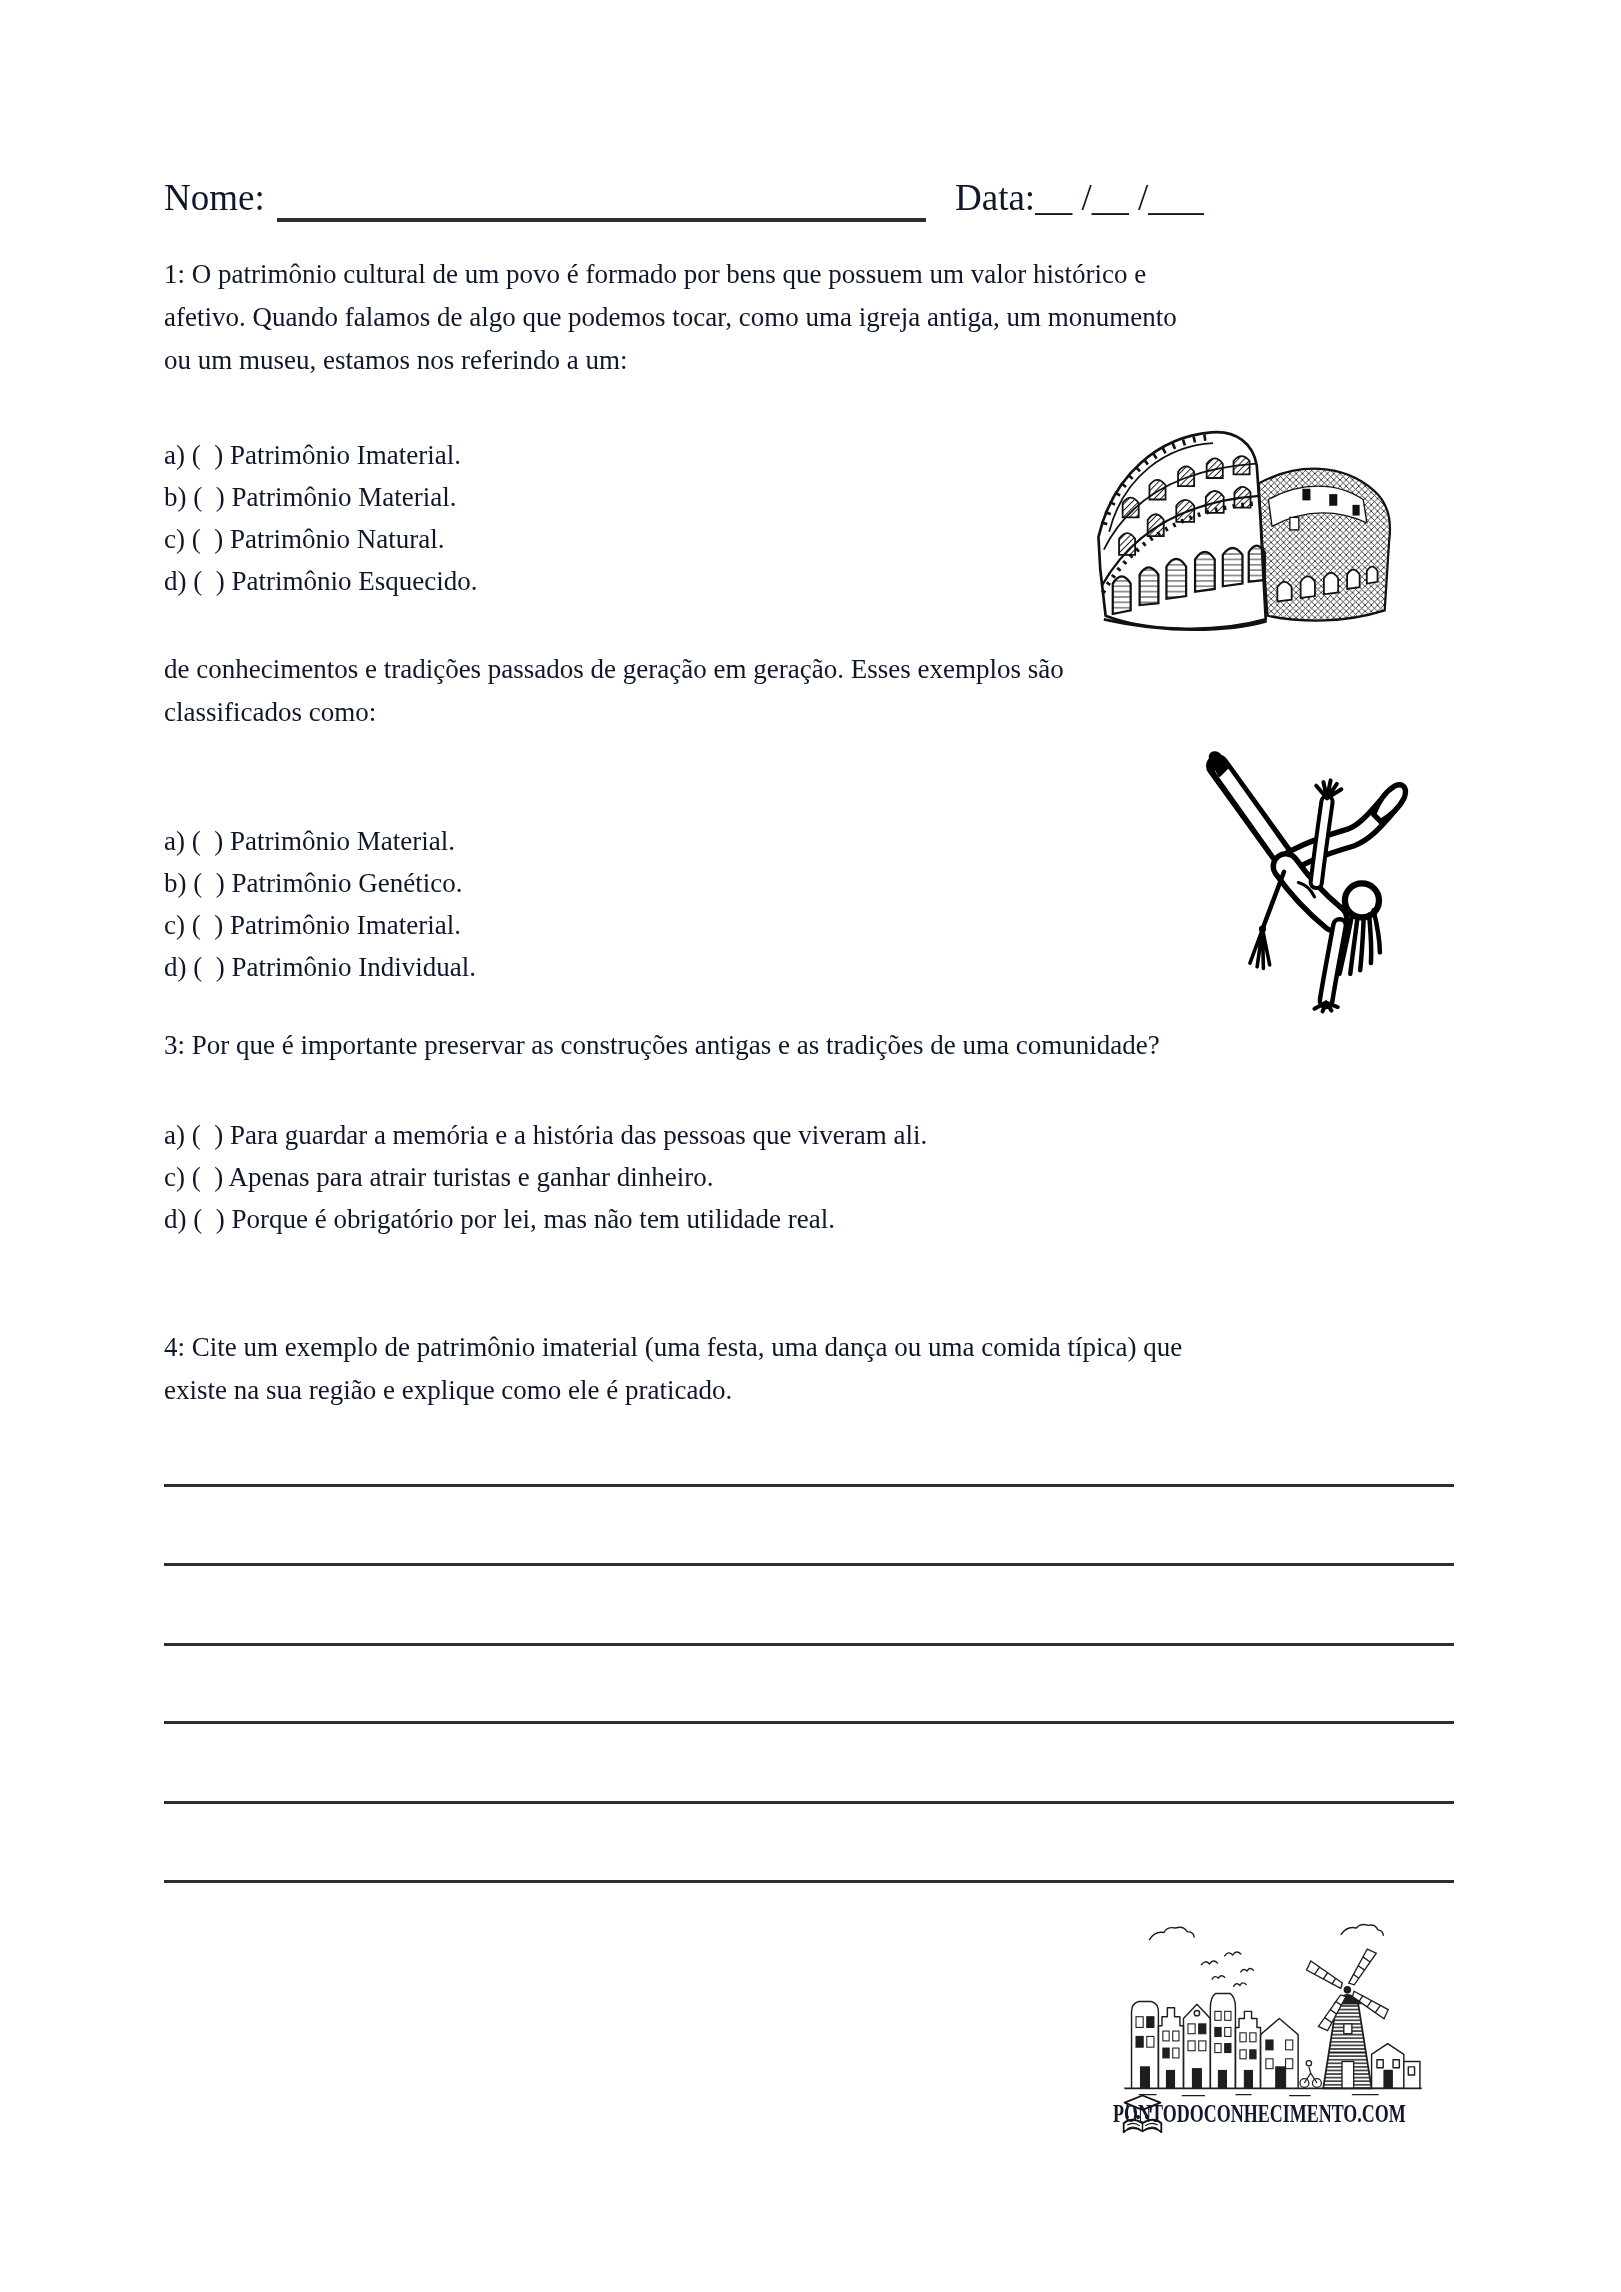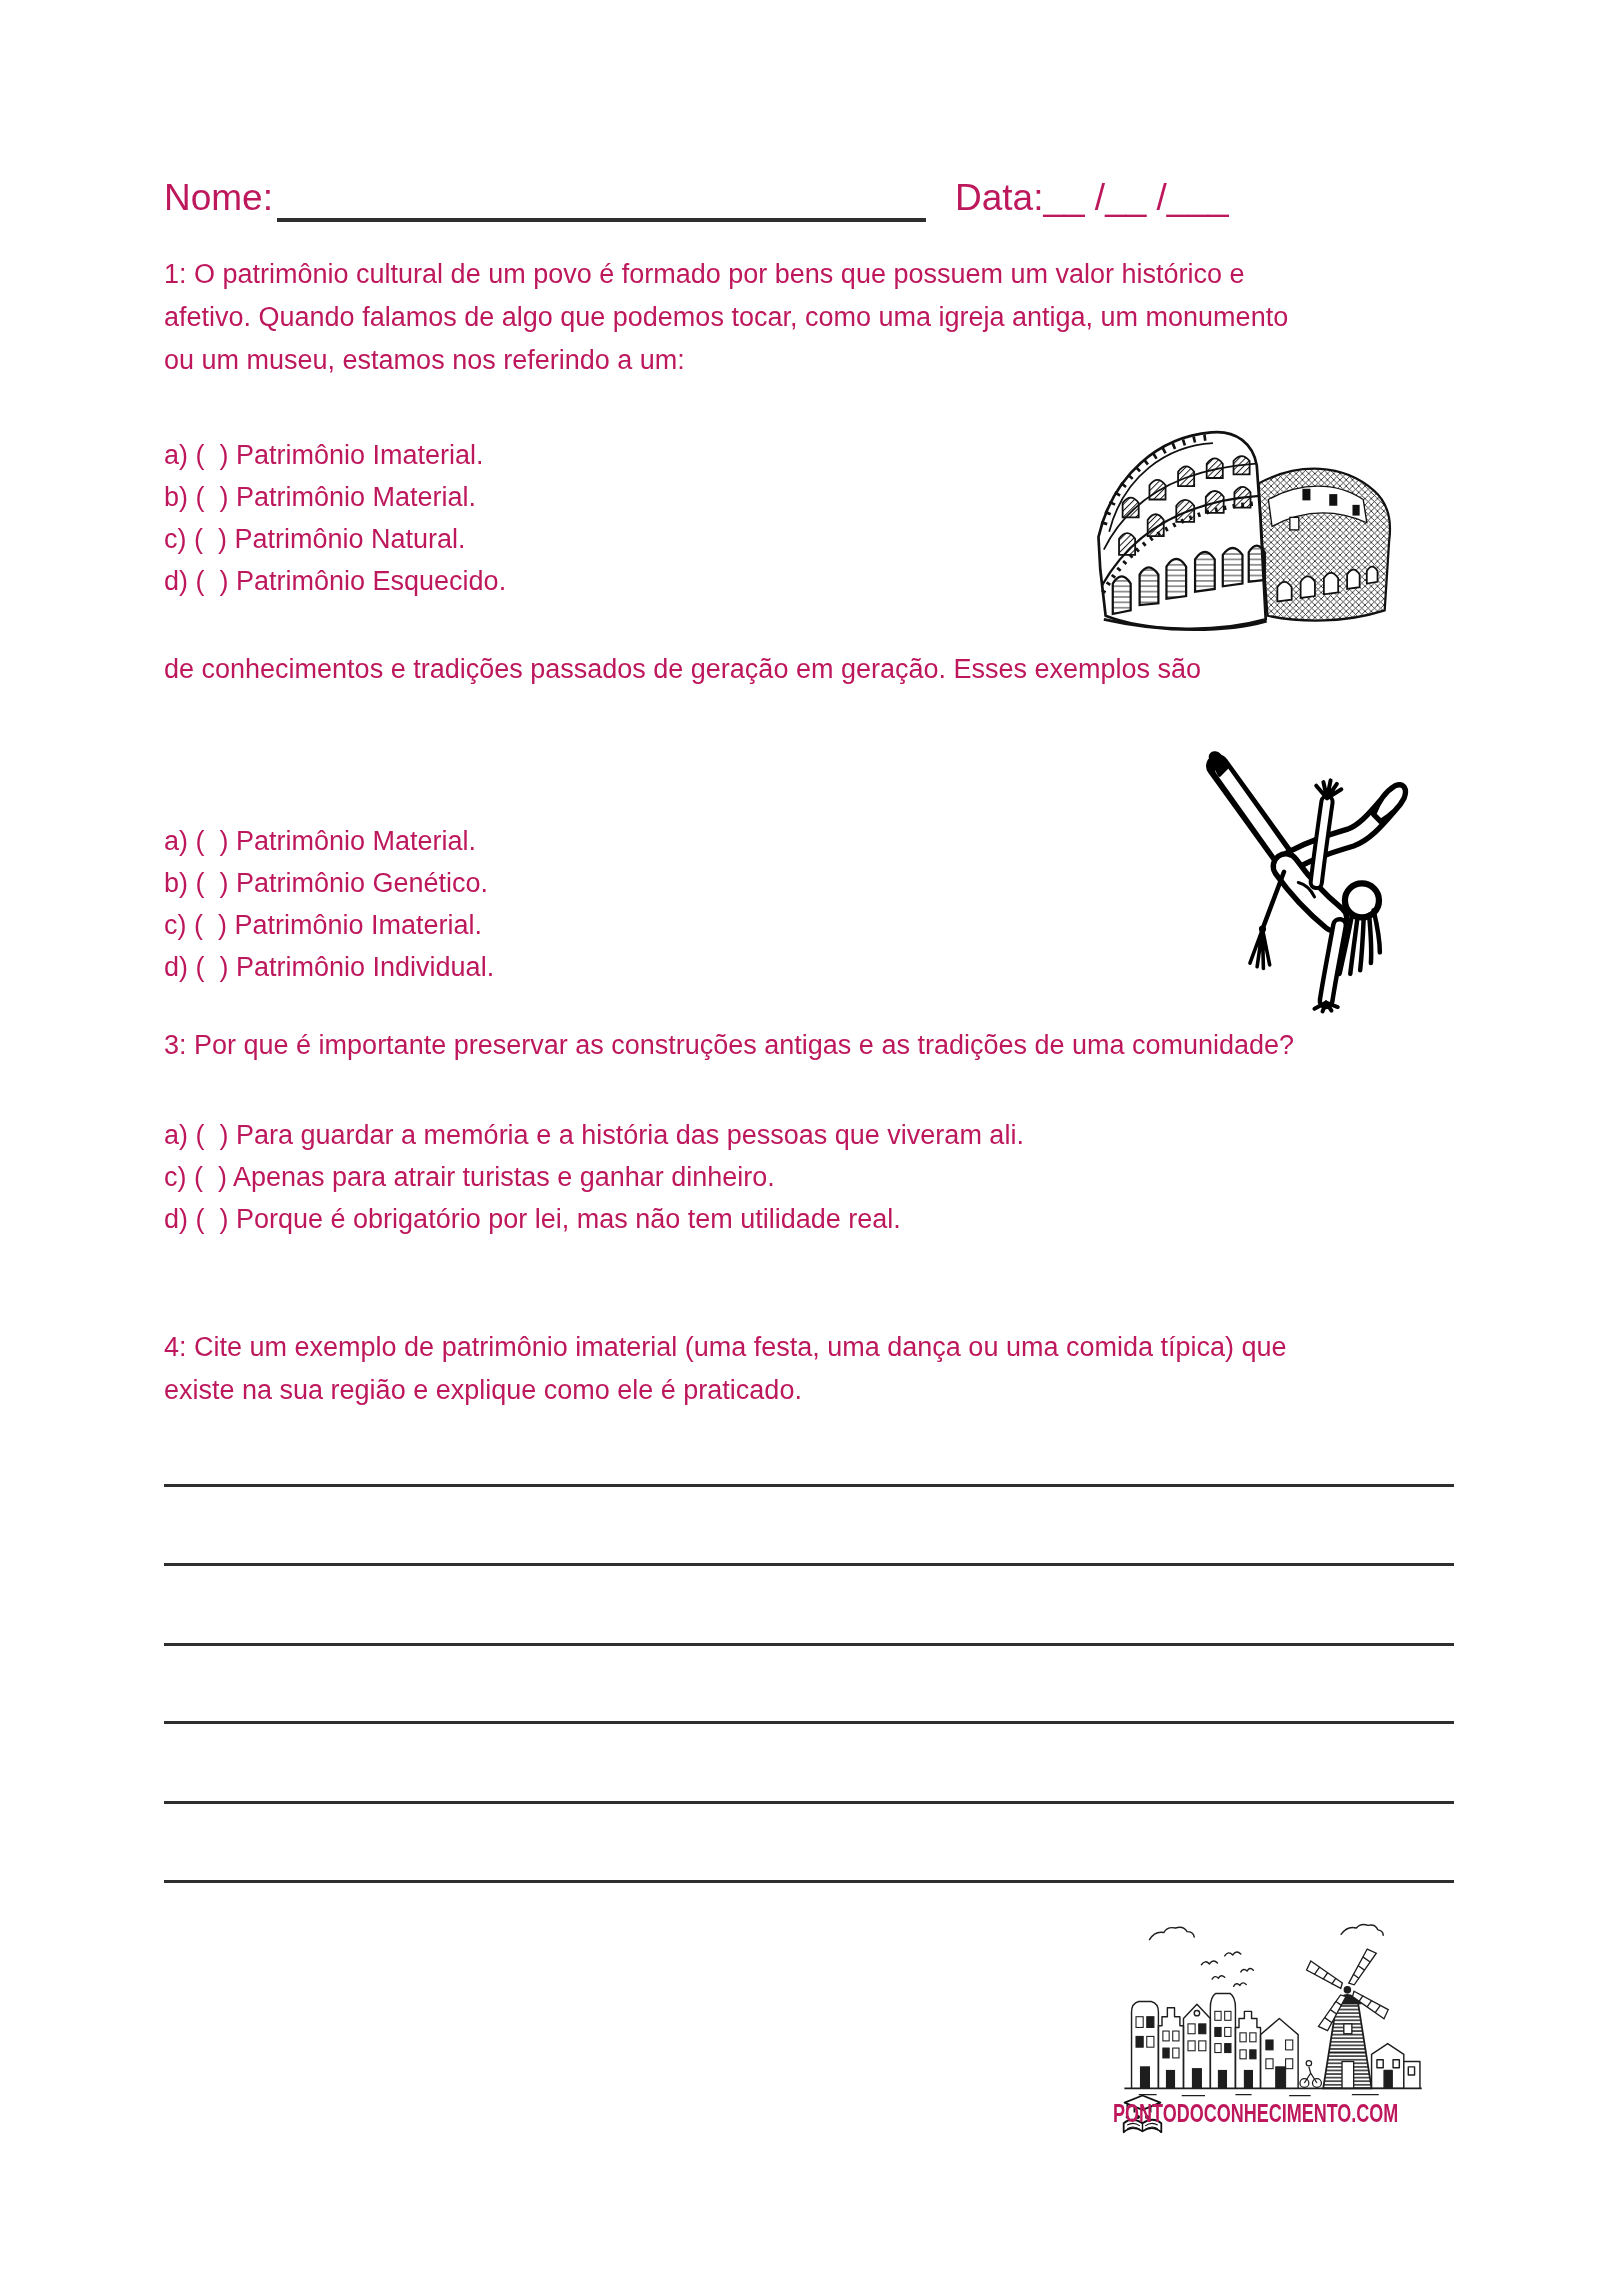--- a/index.html
+++ b/index.html
@@ -1,17 +1,17 @@
 <!DOCTYPE html>
 <html style="font-size:14.3px"><head>
 <meta charset="utf-8">
 <style>
   html,body{margin:0;padding:0;background:#ffffff;}
   .page{position:relative;width:1535px;height:2293px;background:#ffffff;overflow:hidden;
-        font-family:Liberation Sans, sans-serif;color:#be185d;}
+        font-family:Liberation Serif, serif;color:#0f172a;}
   .hlabel{position:absolute;font-size:37px;line-height:43px;white-space:pre;}
   .name-line{position:absolute;left:277px;top:218px;width:649px;height:0;border-top:4.5px solid #2e2e2e;}
   .date-wrap{position:absolute;left:955px;top:176px;font-size:37px;line-height:43px;white-space:pre;}
   .q{position:absolute;left:164px;font-size:27px;}
   .pline{line-height:43px;white-space:pre;}
   .opt{line-height:42px;white-space:pre;cursor:default;}
   .ans{position:absolute;left:164px;width:1290px;height:0;border-top:3.6px solid #2e2e2e;}
   .art{position:absolute;}
   .sitetext{position:absolute;left:1113px;top:2094px;font-size:25px;font-weight:700;line-height:39px;}
   .sitetext span{display:inline-block;transform:scaleX(.72);transform-origin:left center;white-space:pre;}
@@ -91,20 +91,21 @@
       <path d="M100,203 L100,167 Q111,150 122,167 L122,200 Z"></path>
       <path d="M132,195 L132,159 Q143,142 154,159 L154,192 Z"></path>
       <path d="M163,189 L163,154 Q174,138 185,154 L185,186 Z"></path>
       <path d="M192,184 L192,151 Q201,136 210,151 L210,182 Z"></path>
     </g>
     <path d="M30,226 C100,242 170,240 212,228" fill="none" stroke="#111" stroke-width="3"></path>
   </svg>
 
   <div class="q" style="top:648px;">
     <div class="pline">de conhecimentos e tradições passados de geração em geração. Esses exemplos são</div>
+    <div class="pline">classificados como:</div>
   </div>
   <div class="q" style="top:820px;">
     <div class="opt">a) (  ) Patrimônio Material.</div>
     <div class="opt">b) (  ) Patrimônio Genético.</div>
     <div class="opt">c) (  ) Patrimônio Imaterial.</div>
     <div class="opt">d) (  ) Patrimônio Individual.</div>
   </div>
 
   <svg class="art" style="left:1198px;top:748px;" width="215" height="269" viewBox="0 0 240 300">
     <g stroke-linecap="round" stroke-linejoin="round" fill="none">

